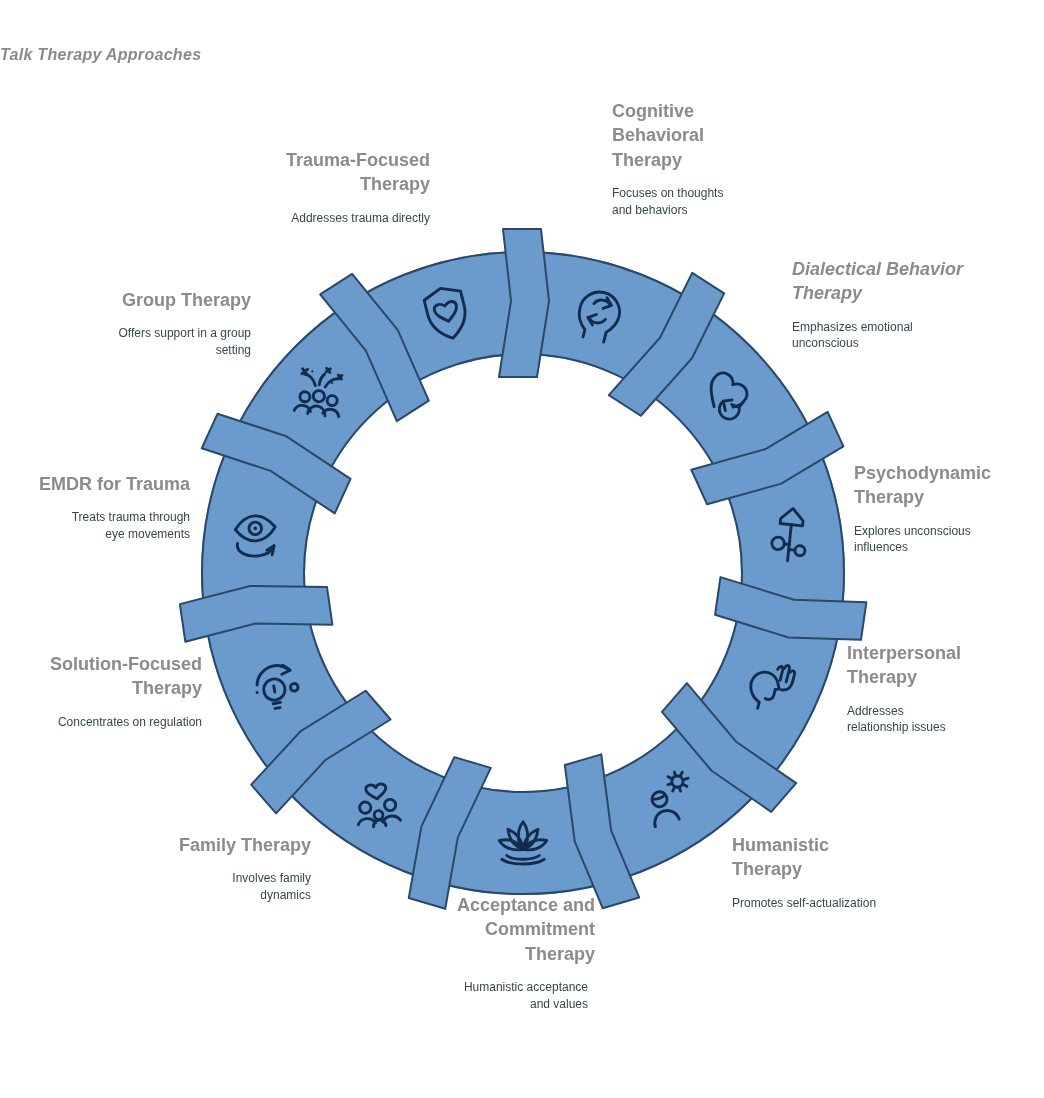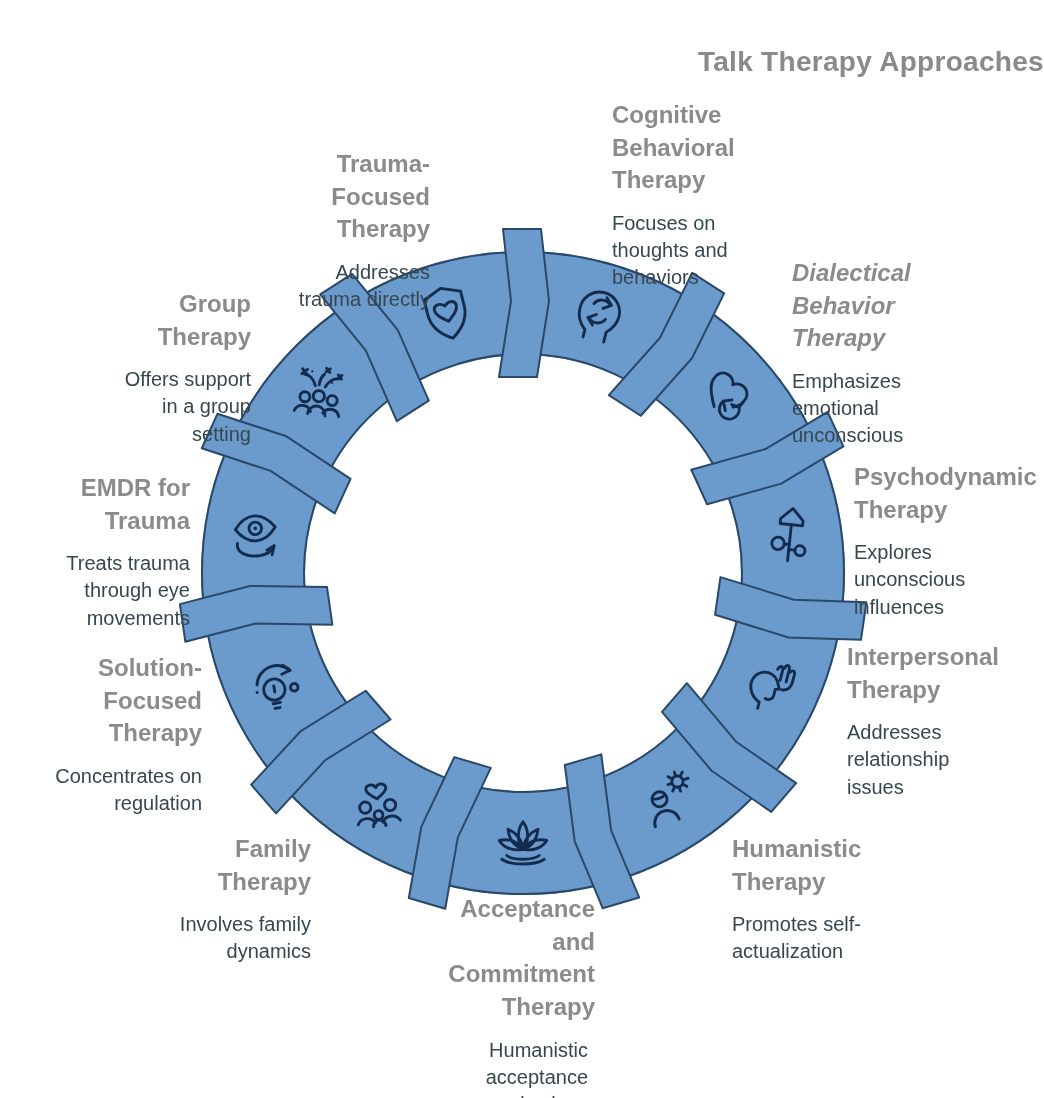--- a/index.html
+++ b/index.html
@@ -1,30 +1,30 @@
 <!DOCTYPE html>
 <html><head>
 <meta charset="utf-8">
 <style>
   html,body{margin:0;padding:0;background:#ffffff;}
   .canvas{
     position:relative;width:1044px;height:1098px;background:#ffffff;overflow:hidden;
     font-family:"Liberation Sans",sans-serif;
   }
   .page-title{
-    position:absolute;top:46px;left:0;width:100%;text-align:right;
-    font-size:28px;font-weight:bold;color:#8a8a8a;letter-spacing:.3px;
+    position:absolute;top:46px;left:0;width:100%;text-align:left;
+    font-size:16px;font-weight:bold;color:#8a8a8a;letter-spacing:.3px;font-style:italic;
   }
   #ring-svg{position:absolute;left:0;top:0;}
   .label{position:absolute;}
   .label h2{
-    margin:0 0 13px 0;font-size:24px;line-height:1.36;font-weight:bold;color:#8b8b8b;
+    margin:0 0 13px 0;font-size:18px;line-height:1.36;font-weight:bold;color:#8b8b8b;
   }
   .label p{
-    margin:0;font-size:20px;line-height:1.36;color:#37474f;font-weight:normal;
+    margin:0;font-size:12px;line-height:1.36;color:#37474f;font-weight:normal;
   }
   .align-left h2,.align-left p{margin-right:auto;}
   .align-right h2,.align-right p{margin-left:auto;}
   .align-center h2,.align-center p{margin-left:auto;margin-right:auto;}
   .align-left{text-align:left}.align-right{text-align:right}.align-center{text-align:right}
   .ring-band{fill:none;stroke:#6b9acd;}
   .ring-outline{fill:none;stroke:#2a4868;stroke-width:2;}
   .connector{fill:#6b9acd;stroke:#2a4868;stroke-width:2;stroke-linejoin:round;}
   .icon path,.icon circle{fill:none;stroke:#132c4e;stroke-width:2.3;stroke-linecap:round;stroke-linejoin:round;}
   .icon .dot{fill:#132c4e;stroke:none;}

